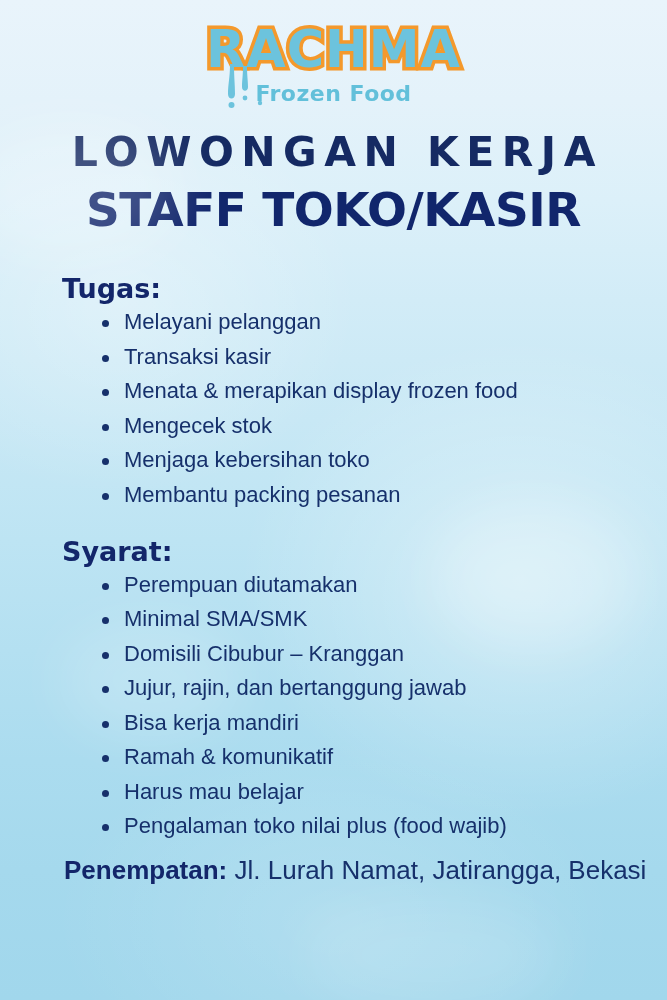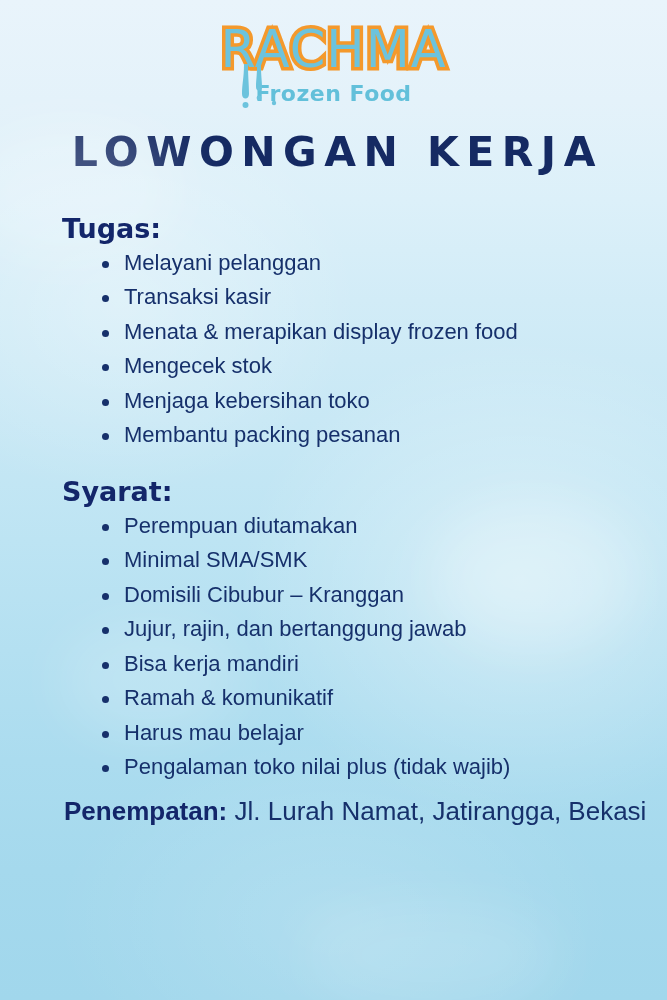--- a/index.html
+++ b/index.html
@@ -58,21 +58,21 @@
   }
   .logo-mark {
     position: relative;
     display: inline-block;
     line-height: 1;
   }
   .logo-word {
     position: relative;
     display: inline-block;
     font-family: "DejaVu Sans", sans-serif;
-    font-weight: normal;
+    font-weight: bold;
     font-size: 51px;
     letter-spacing: 1px;
     color: #6cc3dd;
     -webkit-text-stroke: 7px #f4992c;
     paint-order: stroke fill;
     text-shadow: 0 0 0 #f4992c;
   }
   .logo-sub {
     margin-top: 7px;
     font-family: "DejaVu Sans", sans-serif;
@@ -188,20 +188,21 @@
         <path d="M21 2 C21 12 20 16 20 23 C20 28 26 28 26 23 C26 16 25 12 25 2 Z" fill="#6cc3dd"></path>
         <circle cx="9.5" cy="41" r="3" fill="#6cc3dd"></circle>
         <circle cx="23" cy="34" r="2.4" fill="#6cc3dd"></circle>
         <circle cx="38" cy="39" r="2.2" fill="#6cc3dd"></circle>
       </svg>
     </div>
     <div class="logo-sub">Frozen Food</div>
   </div>
 
   <div class="kicker">LOWONGAN KERJA</div>
+  <div class="title">STAFF TOKO/KASIR</div>
 
   <div class="content">
 
     <div class="sec-head">Tugas:</div>
     <ul class="items">
       <li>Melayani pelanggan</li>
       <li>Transaksi kasir</li>
       <li>Menata &amp; merapikan display frozen food</li>
       <li>Mengecek stok</li>
       <li>Menjaga kebersihan toko</li>
@@ -210,21 +211,21 @@
 
     <div class="sec-head second">Syarat:</div>
     <ul class="items">
       <li>Perempuan diutamakan</li>
       <li>Minimal SMA/SMK</li>
       <li>Domisili Cibubur – Kranggan</li>
       <li>Jujur, rajin, dan bertanggung jawab</li>
       <li>Bisa kerja mandiri</li>
       <li>Ramah &amp; komunikatif</li>
       <li>Harus mau belajar</li>
-      <li>Pengalaman toko nilai plus (tidak wajib)</li>
+      <li>Pengalaman toko nilai plus (food wajib)</li>
     </ul>
 
     <div class="placement">
       <span class="lbl">Penempatan:</span>
       <span class="val"> Jl. Lurah Namat, Jatirangga, Bekasi</span>
     </div>
 
   </div>
 </div>
 

